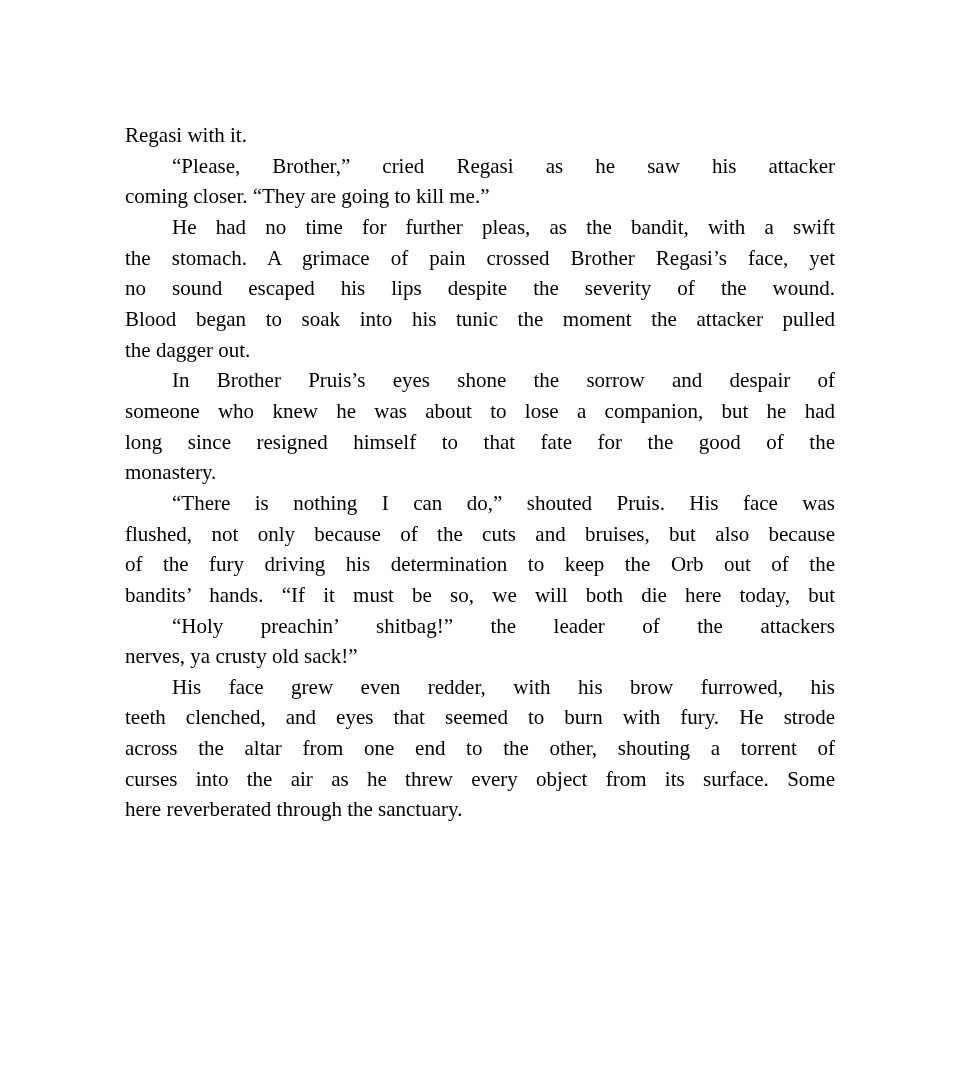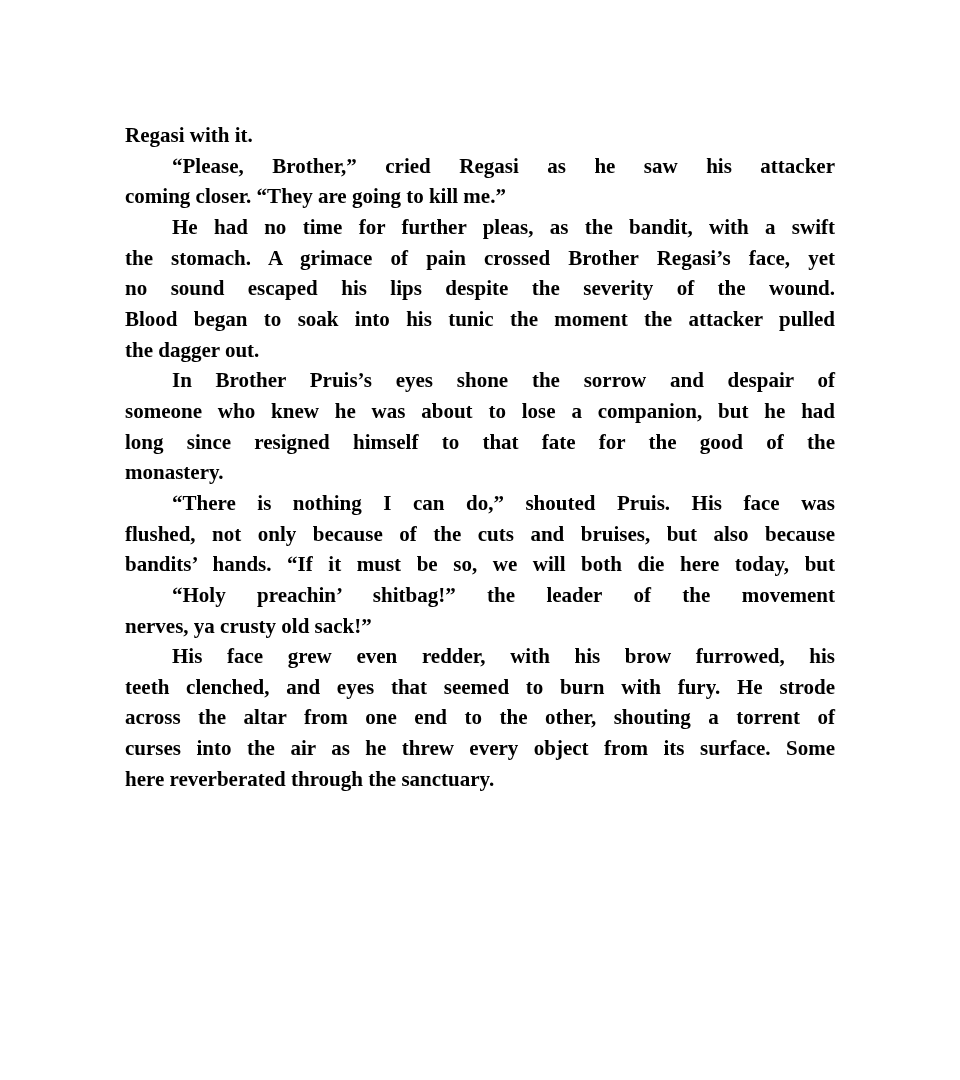--- a/index.html
+++ b/index.html
@@ -12,21 +12,20 @@
     height: 1080px;
     overflow: hidden;
     font-family: "Liberation Serif", serif;
     color: #000000;
   }
   .page {
     position: absolute;
     left: 125px;
     top: 120px;
     width: 710px;
-    font-weight: bold;
   }
   .para {
     margin: 0;
     padding: 0;
   }
   .line {
     font-size: 21px;
     line-height: 30.65px;
     white-space: normal;
     text-align: left;
@@ -60,24 +59,25 @@
       </div>
       <div class="para">
         <div class="line justified indented">In Brother Pruis’s eyes shone the sorrow and despair of</div>
         <div class="line justified">someone who knew he was about to lose a companion, but he had</div>
         <div class="line justified">long since resigned himself to that fate for the good of the</div>
         <div class="line">monastery.</div>
       </div>
       <div class="para">
         <div class="line justified indented">“There is nothing I can do,” shouted Pruis. His face was</div>
         <div class="line justified">flushed, not only because of the cuts and bruises, but also because</div>
+        <div class="line justified">of the fury driving his determination to keep the Orb out of the</div>
         <div class="line justified">bandits’ hands. “If it must be so, we will both die here today, but</div>
       </div>
       <div class="para">
-        <div class="line justified indented">“Holy preachin’ shitbag!” the leader of the movement</div>
+        <div class="line justified indented">“Holy preachin’ shitbag!” the leader of the attackers</div>
         <div class="line">nerves, ya crusty old sack!”</div>
       </div>
       <div class="para">
         <div class="line justified indented">His face grew even redder, with his brow furrowed, his</div>
         <div class="line justified">teeth clenched, and eyes that seemed to burn with fury. He strode</div>
         <div class="line justified">across the altar from one end to the other, shouting a torrent of</div>
         <div class="line justified">curses into the air as he threw every object from its surface. Some</div>
         <div class="line">here reverberated through the sanctuary.</div>
       </div>
     </div>

